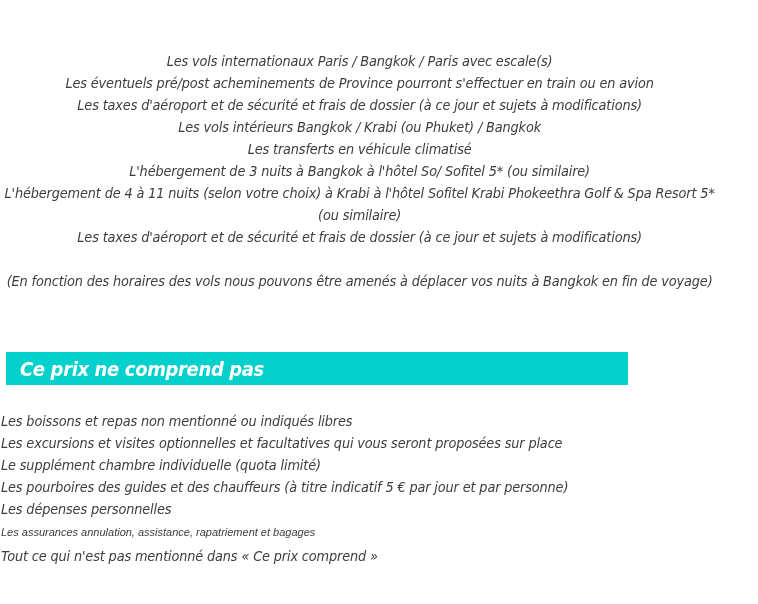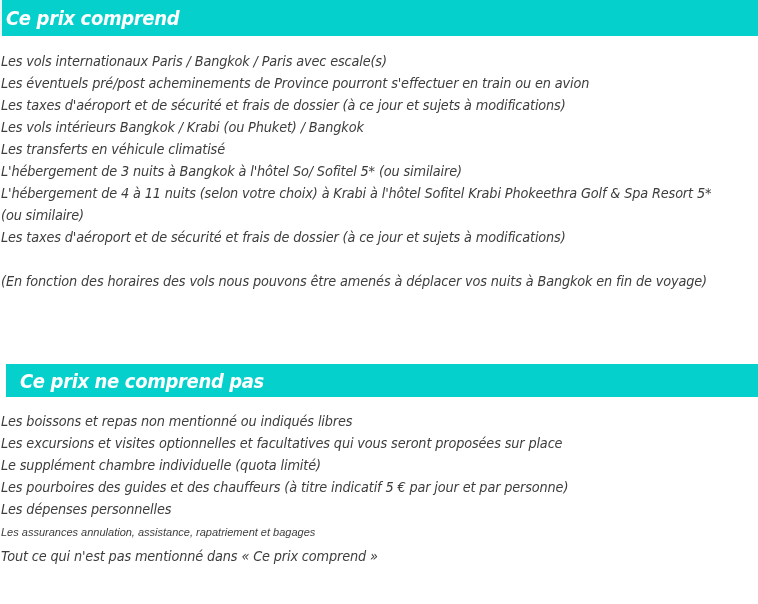--- a/index.html
+++ b/index.html
@@ -59,36 +59,36 @@
     left: 0;
     top: 0;
     width: 2px;
     height: 100%;
     background: #e9f7f7;
   }
 
   
   .bar-excluded {
     left: 6px;
-    top: 364px;
-    width: 752px;
+    top: 352px;
+    width: 622px;
     height: 33px;
     padding-left: 14px;
   }
 
   
   .list-block {
     position: absolute;
     left: 0px;
     width: 752px;
     box-sizing: border-box;
     padding-left: 1px;
   }
 
-  .list-included { top: 50px; }
+  .list-included { top: 50px; text-align: center; }
   .list-excluded { top: 410px; }
 
   .line {
     color: #3d3d3d;
     font-family: "DejaVu Sans", "Liberation Sans", sans-serif;
     font-style: italic;
     font-size: 13.5px;
     line-height: 22px;
     letter-spacing: -0.15px;
     transform: scaleX(0.955);
@@ -109,23 +109,20 @@
     letter-spacing: 0px;
     transform: none;
     color: #3d3d3d;
   }
 </style>
 </head>
 <body>
 
 <div class="page">
 
-  <div class="section-bar bar-included">
-    <span class="section-title">Ce prix comprend</span>
-  </div>
 
   <div class="list-block list-included">
     <div class="line">Les vols internationaux Paris / Bangkok / Paris avec escale(s)</div>
     <div class="line">Les éventuels pré/post acheminements de Province pourront s'effectuer en train ou en avion</div>
     <div class="line">Les taxes d'aéroport et de sécurité et frais de dossier (à ce jour et sujets à modifications)</div>
     <div class="line">Les vols intérieurs Bangkok / Krabi (ou Phuket) / Bangkok</div>
     <div class="line">Les transferts en véhicule climatisé</div>
     <div class="line">L'hébergement de 3 nuits à Bangkok à l'hôtel So/ Sofitel 5* (ou similaire)</div>
     <div class="line">L'hébergement de 4 à 11 nuits (selon votre choix) à Krabi à l'hôtel Sofitel Krabi Phokeethra Golf &amp; Spa Resort 5* (ou similaire)</div>
     <div class="line">Les taxes d'aéroport et de sécurité et frais de dossier (à ce jour et sujets à modifications)</div>

